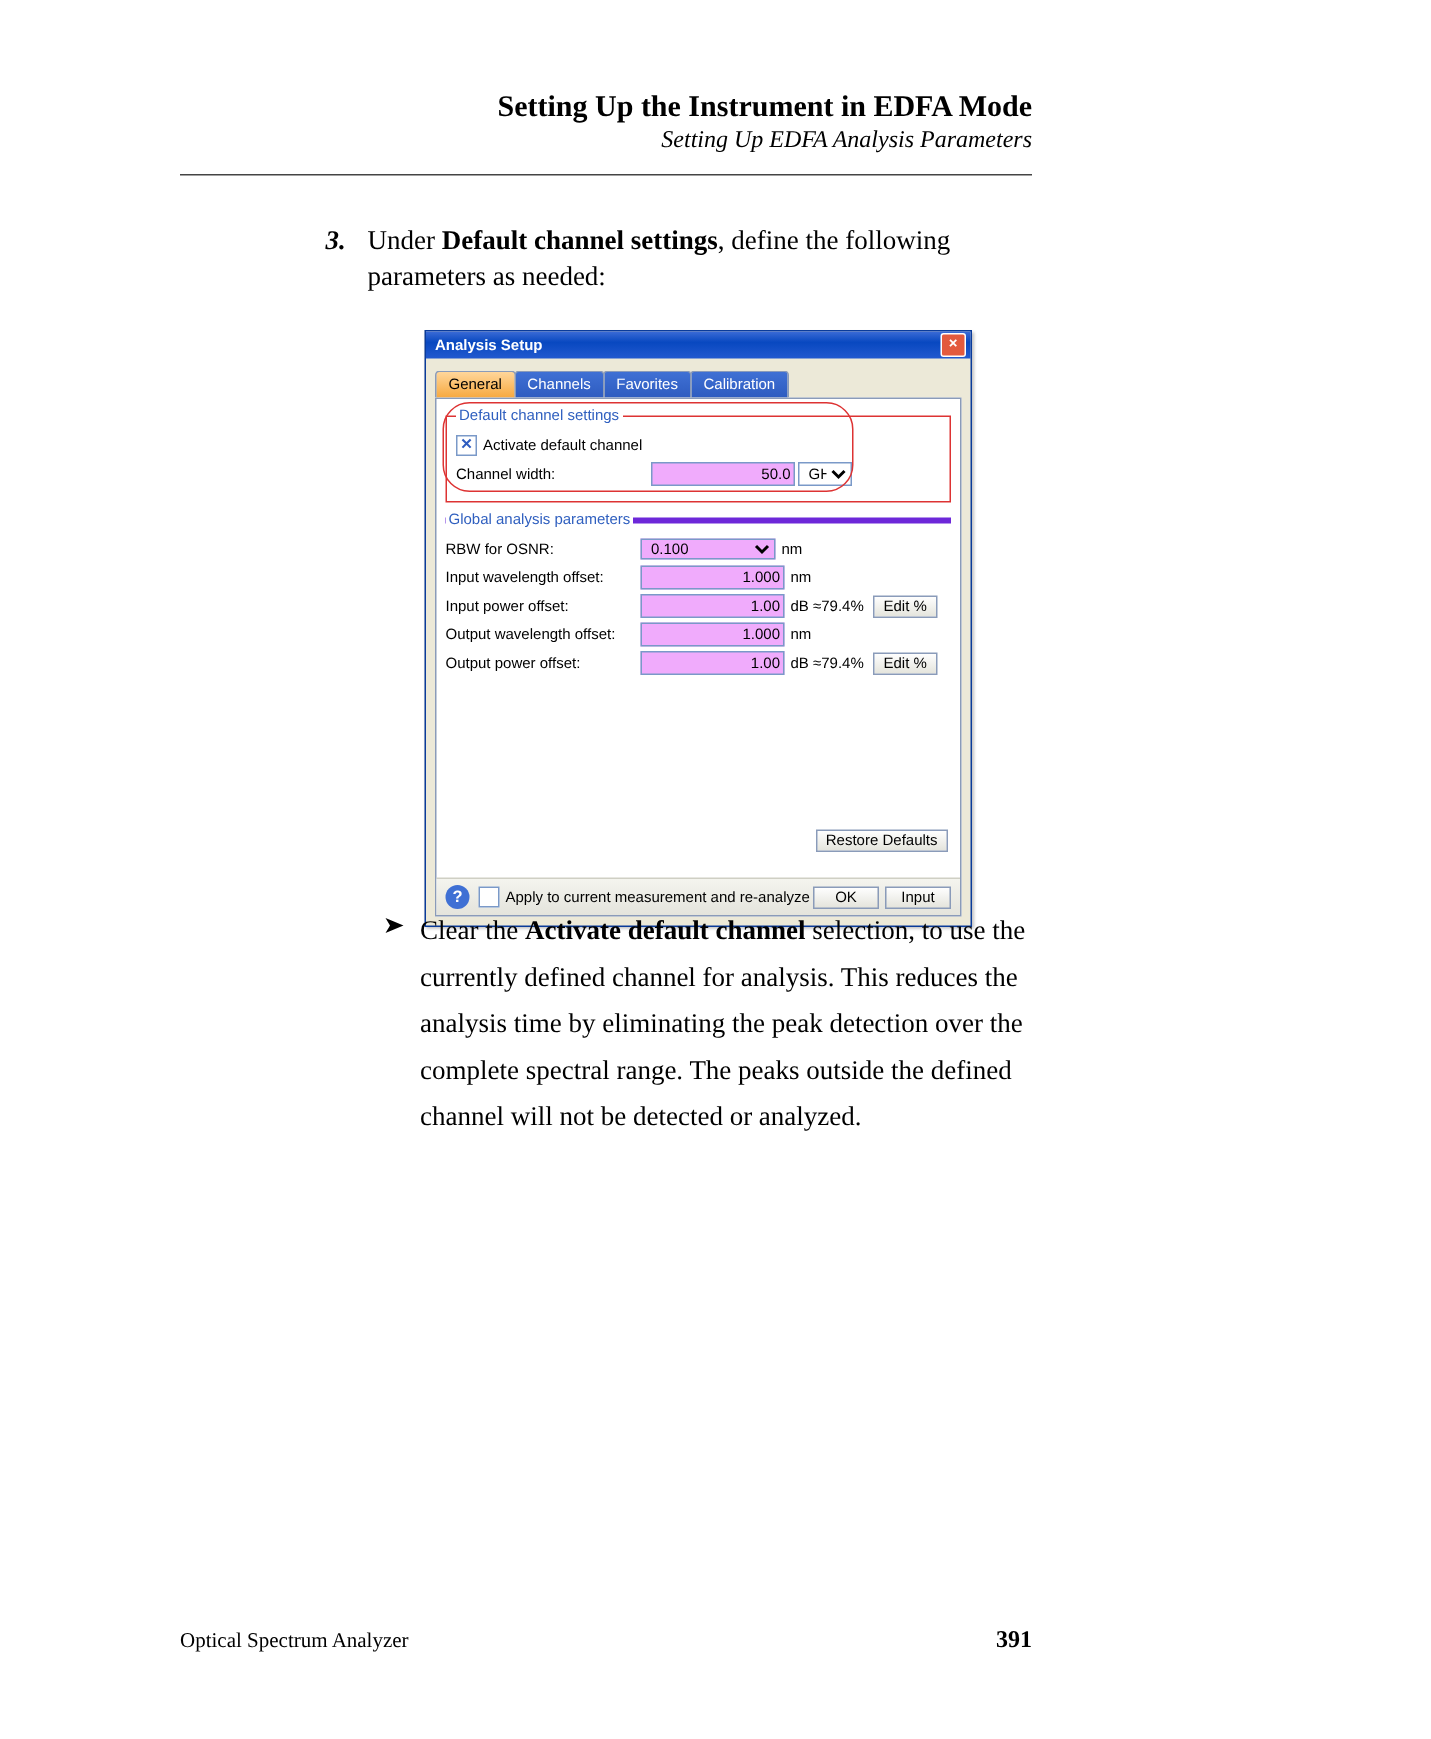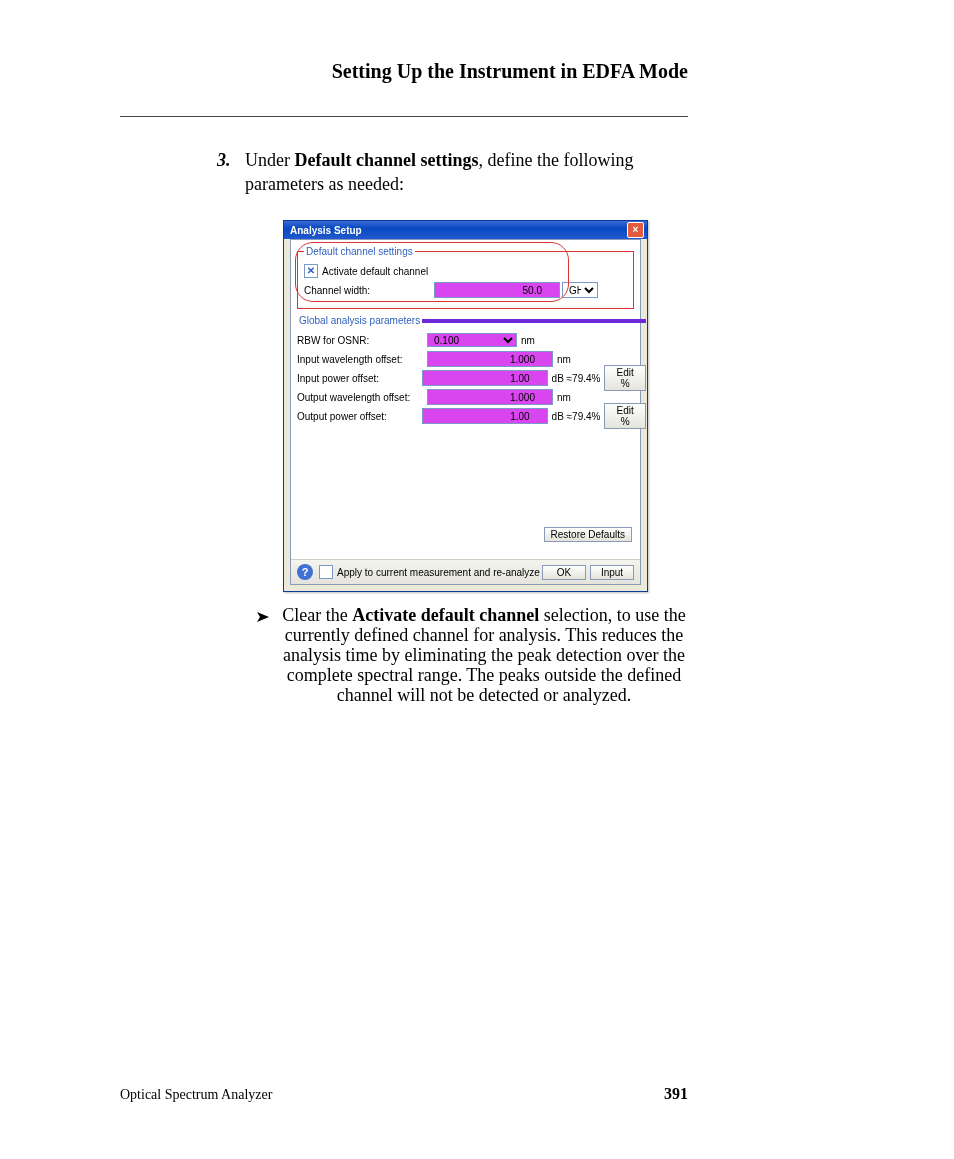--- a/index.html
+++ b/index.html
@@ -19,21 +19,21 @@
   .header-rule { position:absolute; top:116px; left:120px; right:90px; height:1px; background:#444;}
   .step {
     position:absolute; top:148px; left:245px; right:90px;
     font-size:18px; line-height:24px;
   }
   .step-num {
     position:absolute; left:-28px; top:0; font-weight:bold; font-style:italic;
   }
   .bullet-row {
     position:absolute; top:605px; left:280px; right:90px;
-    font-size:18px; line-height:20px;text-align:center;
+    font-size:18px; line-height:31px;
   }
   .bullet-arrow {
     position:absolute; left:-24px; top:4px; width:16px; height:16px;
   }
   .footer-left { position:absolute; bottom:56px; left:120px; font-size:14px;}
   .footer-right{ position:absolute; bottom:56px; right:90px; font-size:16px; font-weight:bold;}
 
   
   .dlg {
     position:absolute; top:220px; left:283px; width:363px;
@@ -67,22 +67,22 @@
   .pane {
     margin:0 6px 6px 6px; background:#fff; border:1px solid #8a9bb9;
     position:relative; padding:6px 6px 38px 6px; min-height:300px;
   }
   fieldset{ border:4px solid #6d28d9; padding:4px 6px 8px 6px; margin:0 0 6px 0; position:relative;}
   fieldset.highlight{ border:1px solid #d33; }
   legend{ font-size:10px; color:#2f5fbf; padding:0 2px; }
   .row{ display:flex; align-items:center; height:18px; margin:1px 0;}
   .lbl{ width:130px; color:#000;}
   .val-input{
-    width:90px; height:14px; border:1px solid #7a99c8; background:#d946ef;
-    text-align:right; padding:0 17px; font-family:inherit; font-size:10px; margin-right:2px;
+    width:90px; height:14px; border:1px solid #7a99c8; background:#f0abfc;
+    text-align:right; padding:0 2px; font-family:inherit; font-size:10px; margin-right:2px;
   }
   select.val-input{ text-align:left; padding-left:2px;}
   .unit{ width:55px; font-size:10px; margin-left:2px;}
   .sel-ghz{
     width:36px; height:16px; border:1px solid #7a99c8; background:#fff; font-size:10px; padding-left:2px;
   }
   .chk{ width:12px; height:12px; margin-right:4px; border:1px solid #7a99c8;display:inline-flex;align-items:center;justify-content:center;background:#fff;}
   .chk .x{color:#2e5cc0;font-weight:bold;font-size:10px;line-height:1;}
   .btn{
     border:1px solid #8a9bb9; background:linear-gradient(#fefefe,#e4e4dc);
@@ -104,35 +104,42 @@
     position:absolute; border:1px solid #d33; border-radius:18px;
     pointer-events:none;
   }
 </style>
 </head>
 <body>
 
 <div class="page">
   <div class="header">
     <div class="chapter">Setting Up the Instrument in EDFA Mode</div>
+    <div class="section">Setting Up EDFA Analysis Parameters</div>
   </div>
   <div class="header-rule"></div>
 
   <div class="step">
     <span class="step-num">3.</span>
     <span>Under </span><b>Default channel settings</b><span>, define the following parameters as needed:</span>
   </div>
 
   <div class="dlg">
     <div class="titlebar">
       <span>Analysis Setup</span>
       <span class="spacer"></span>
       <span class="closebtn">×</span>
     </div>
 
+    <div class="tabs">
+      <div class="tab active">General</div>
+      <div class="tab">Channels</div>
+      <div class="tab">Favorites</div>
+      <div class="tab">Calibration</div>
+    </div>
 
     <div class="pane">
 
       <fieldset class="highlight">
         <legend>Default channel settings</legend>
         <div class="row">
           <span class="chk">
               <span class="x">✕</span>
             </span>
           <span>Activate default channel</span>

